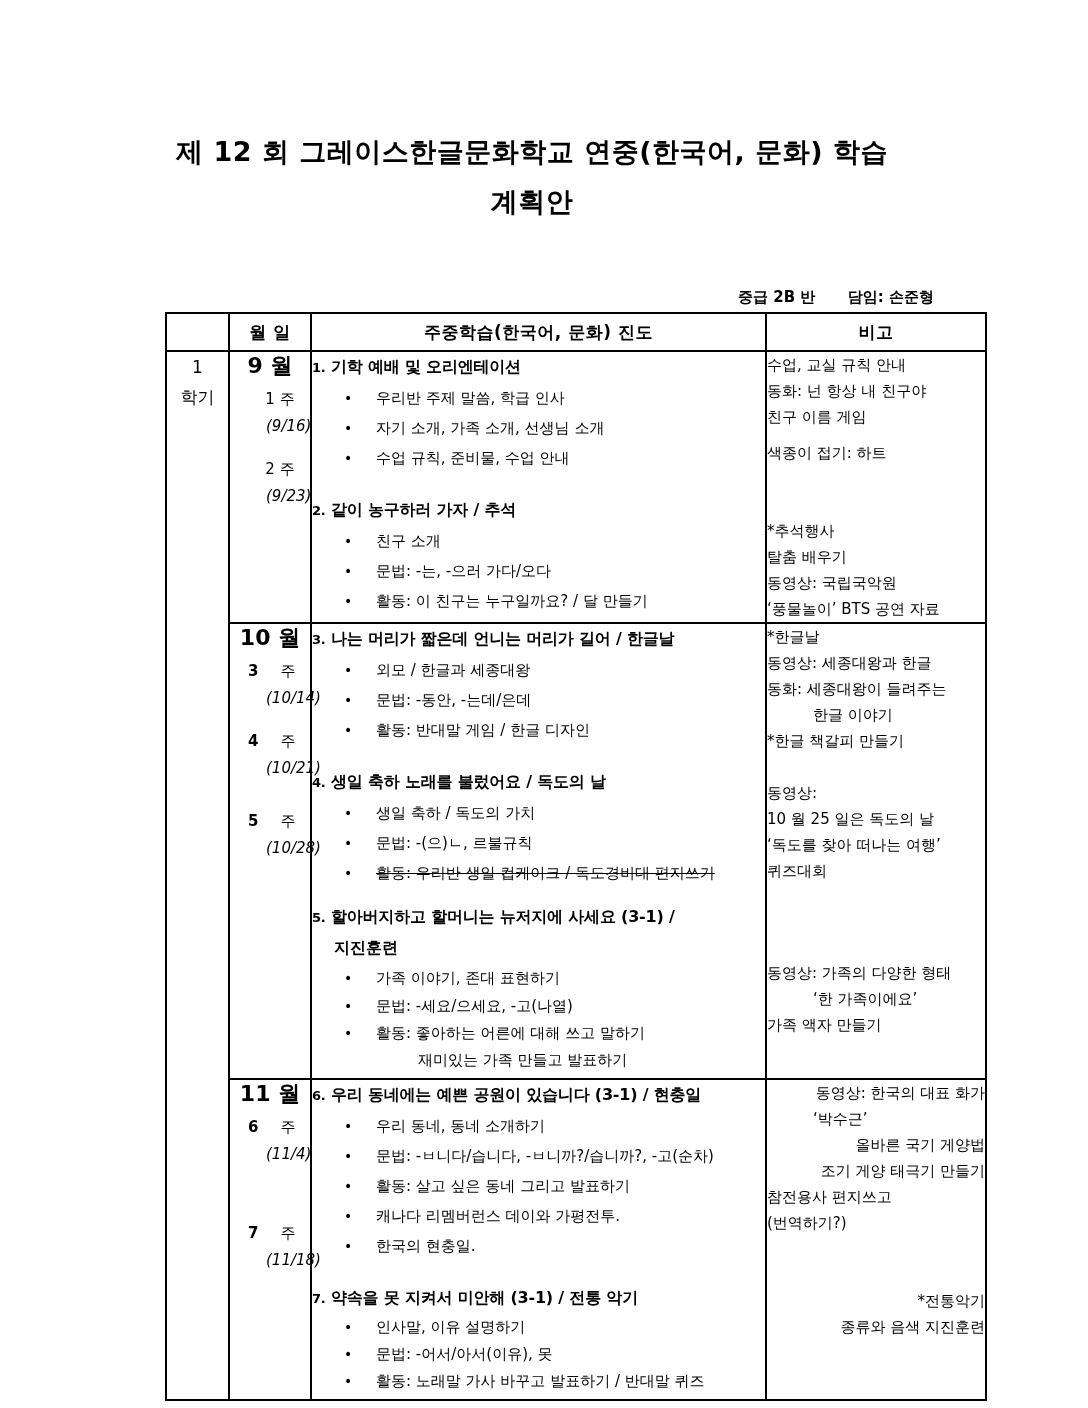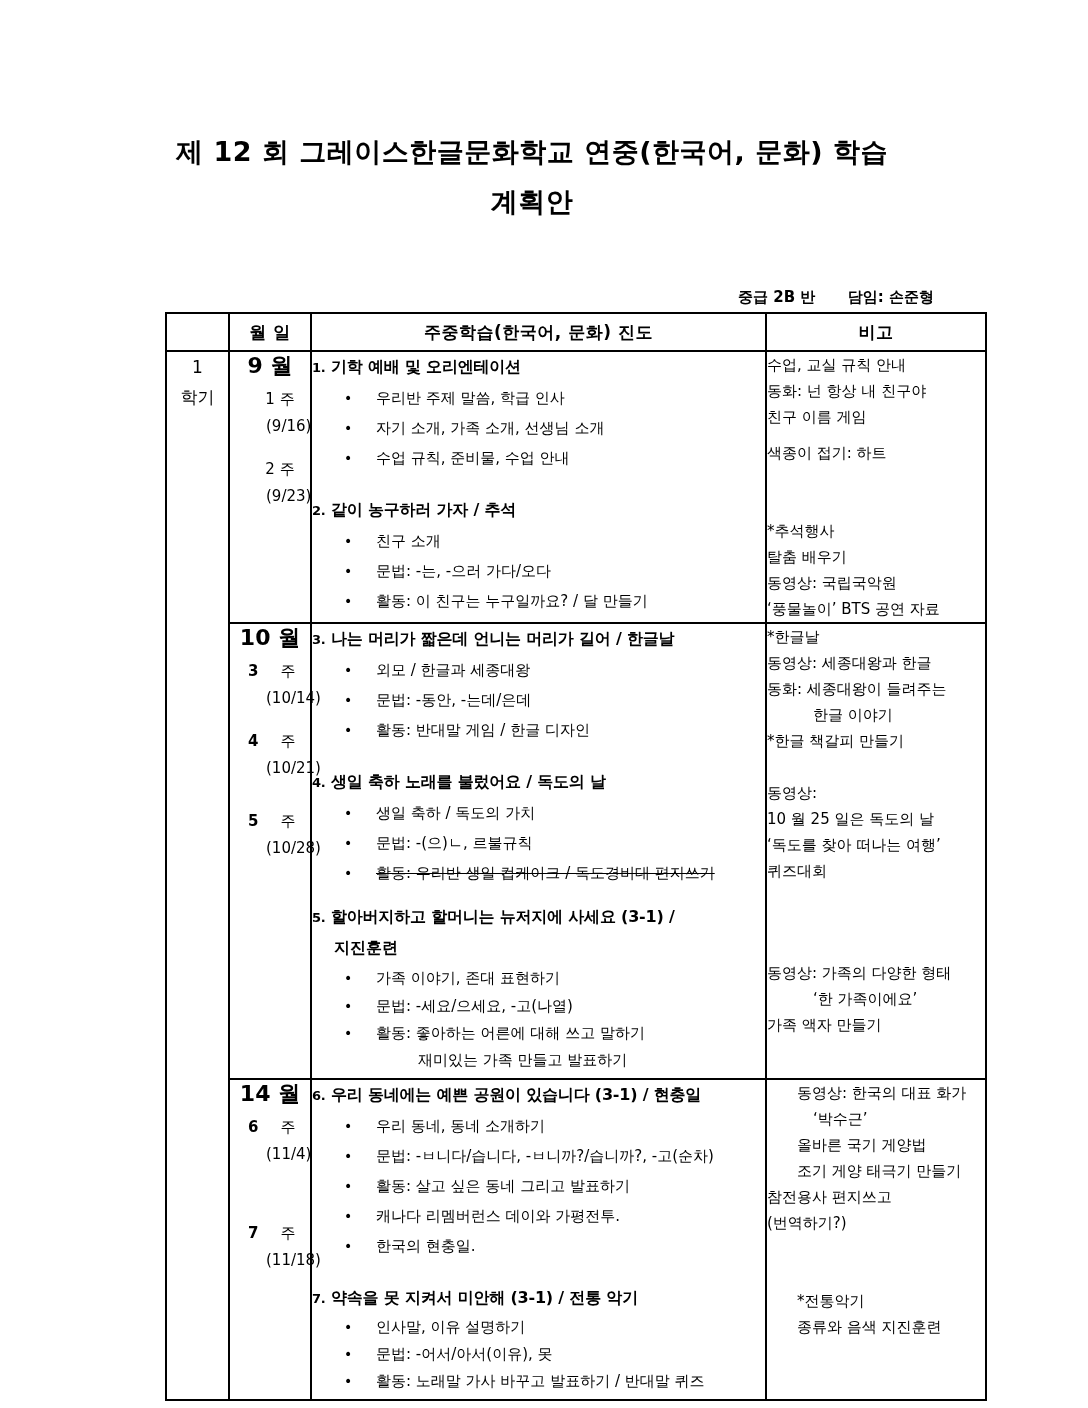--- a/index.html
+++ b/index.html
@@ -138,20 +138,21 @@
     font-size: 15px;
     padding-left: 16px;
   }
   .week-label.nopad { padding-left: 0; }
   .week-date {
     display: block;
     text-align: left;
     font-size: 15px;
     line-height: 28px;
     padding-left: 16px;
+    font-style: italic;
   }
 
   
   .cell-main {
     padding: 10px 6px 10px 10px;
     font-size: 15px;
   }
   .unit {
     margin-bottom: 4px;
   }
@@ -202,21 +203,21 @@
   .spacer-md { height: 18px; }
 
   
   .cell-note {
     padding: 10px 2px 10px 6px;
     font-size: 15px;
     font-weight: bold;
     line-height: 26px;
   }
   .cell-note .nline { white-space: nowrap; }
-  .cell-note .nline.indent { padding-left: 30px; }
+  .cell-note .nline.indent { padding-left: 30px; text-align: right; }
   .cell-note .nline.indent2 { padding-left: 46px; }
   .cell-note .gap-sm { height: 10px; }
   .cell-note .gap-md { height: 26px; }
   .cell-note .gap-lg { height: 52px; }
   .cell-note .gap-xl { height: 76px; }
 </style>
 </head>
 <body>
 
 <div class="page">
@@ -384,21 +385,21 @@
           <div class="nline">퀴즈대회</div>
           <div class="gap-xl"></div>
           <div class="nline">동영상: 가족의 다양한 형태</div>
           <div class="nline indent2">‘한 가족이에요’</div>
           <div class="nline">가족 액자 만들기</div>
         </td>
       </tr>
 
       <tr>
         <td class="cell-month">
-          <div class="month-name">14 월</div>
+          <div class="month-name">11 월</div>
           <div class="week-block">
             <div class="week-row">
               <span class="week-num">6</span>
               <span class="week-label">주</span>
             </div>
             <div class="week-date">(11/4)</div>
           </div>
           <div class="spacer-md"></div>
           <div class="spacer-md"></div>
           <div class="week-block">

